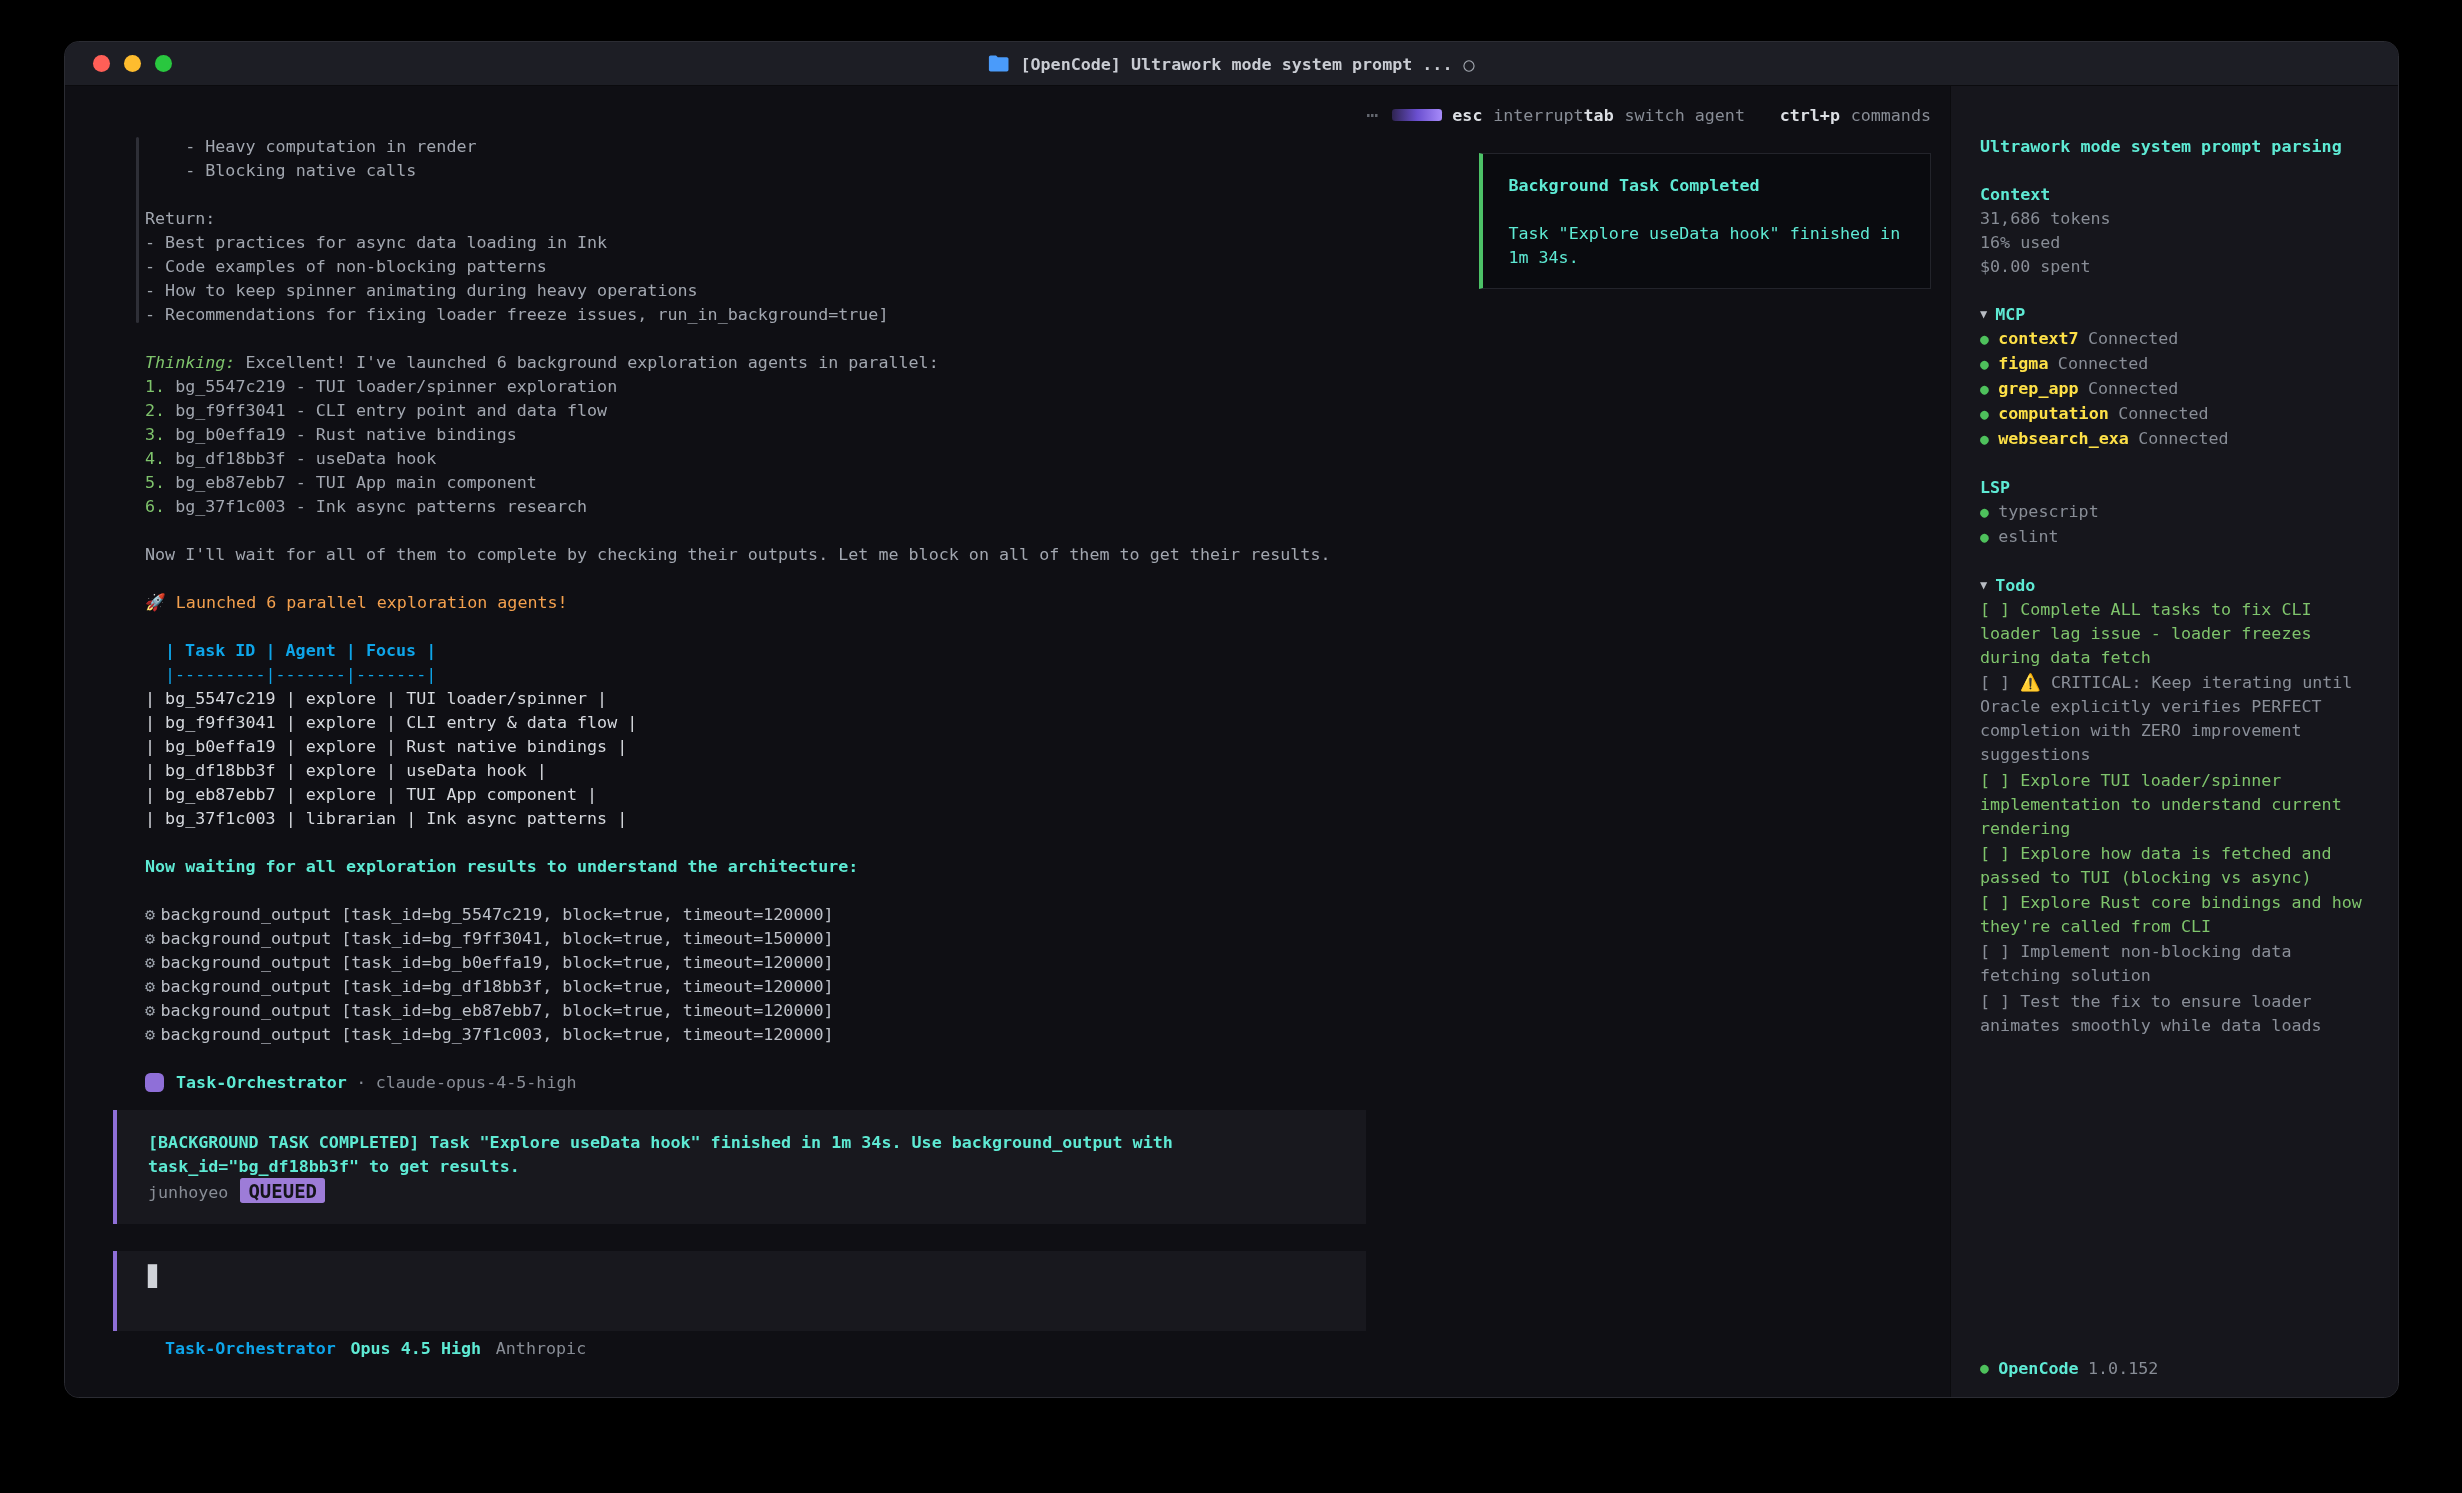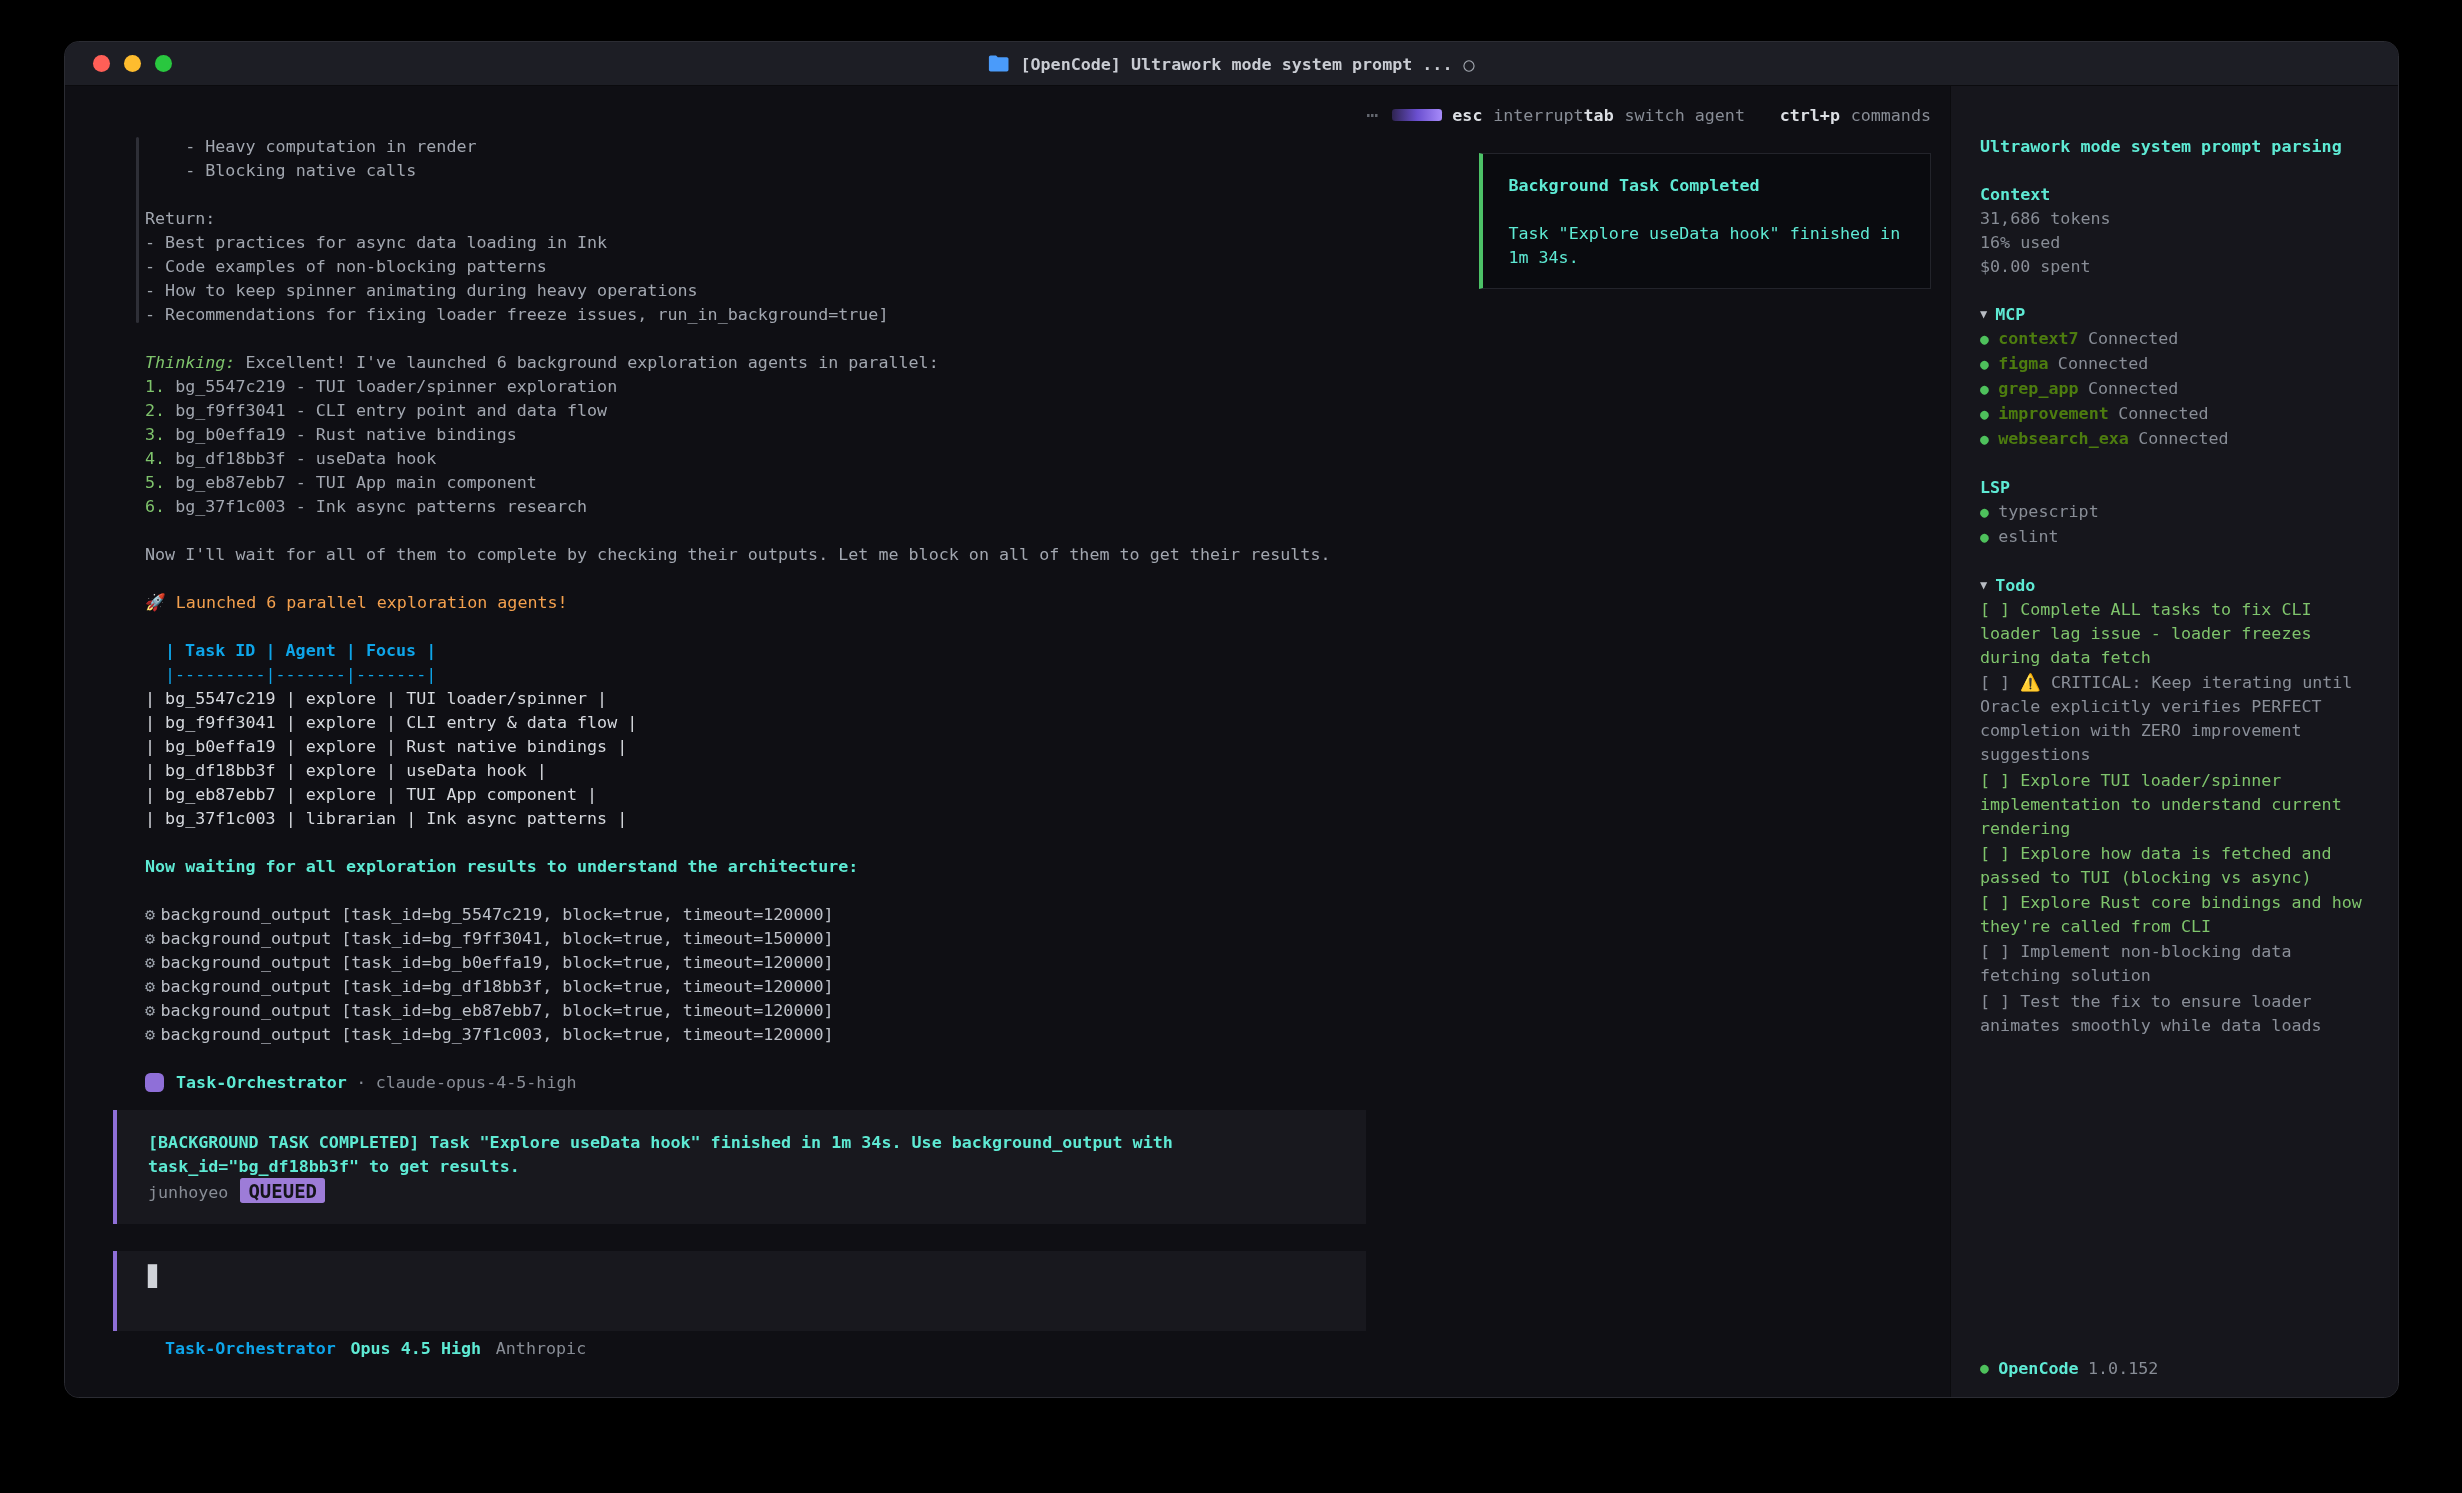--- a/index.html
+++ b/index.html
@@ -61,21 +61,21 @@
   
   .notification { position:absolute; top:67px; right:19px; width:452px; background:#0a0b0f;
     border:0.7px solid #23242b; border-left:4px solid #4cc267; padding:19px 25.4px; z-index:5; }
   .notification .n-title { margin-bottom:24px; }
   
   .sb-sec { margin-top:24px; }
   .sb-head { display:flex; align-items:center; gap:8px; }
   .tri { font-size:12px; color:#b8bcc3; }
   .sb-item { display:flex; align-items:baseline; gap:9.4px; }
   .dot { color:#4ec15c; font-size:14.7px; }
-  .mname { color:#4d7c0f; font-weight:700; }
+  .mname { color:#fde047; font-weight:700; }
   .todo-item { white-space:pre-wrap; margin-bottom:1.3px; }
   .todo-green { color:#7fc46c; } .todo-gray { color:#8a8f99; }
   .sb-footer { margin-top:auto; height:58px; display:flex; align-items:center; gap:9.4px; }
 </style>
 </head>
 <body>
 
 <div class="window">
 
   <div class="titlebar">
@@ -221,21 +221,21 @@
             <span class="mname">figma</span>
             <span class="dim">Connected</span>
           </div>
         <div class="sb-item">
             <span class="dot">●</span>
             <span class="mname">grep_app</span>
             <span class="dim">Connected</span>
           </div>
         <div class="sb-item">
             <span class="dot">●</span>
-            <span class="mname">improvement</span>
+            <span class="mname">computation</span>
             <span class="dim">Connected</span>
           </div>
         <div class="sb-item">
             <span class="dot">●</span>
             <span class="mname">websearch_exa</span>
             <span class="dim">Connected</span>
           </div>
       </div>
 
       <div class="sb-sec">

